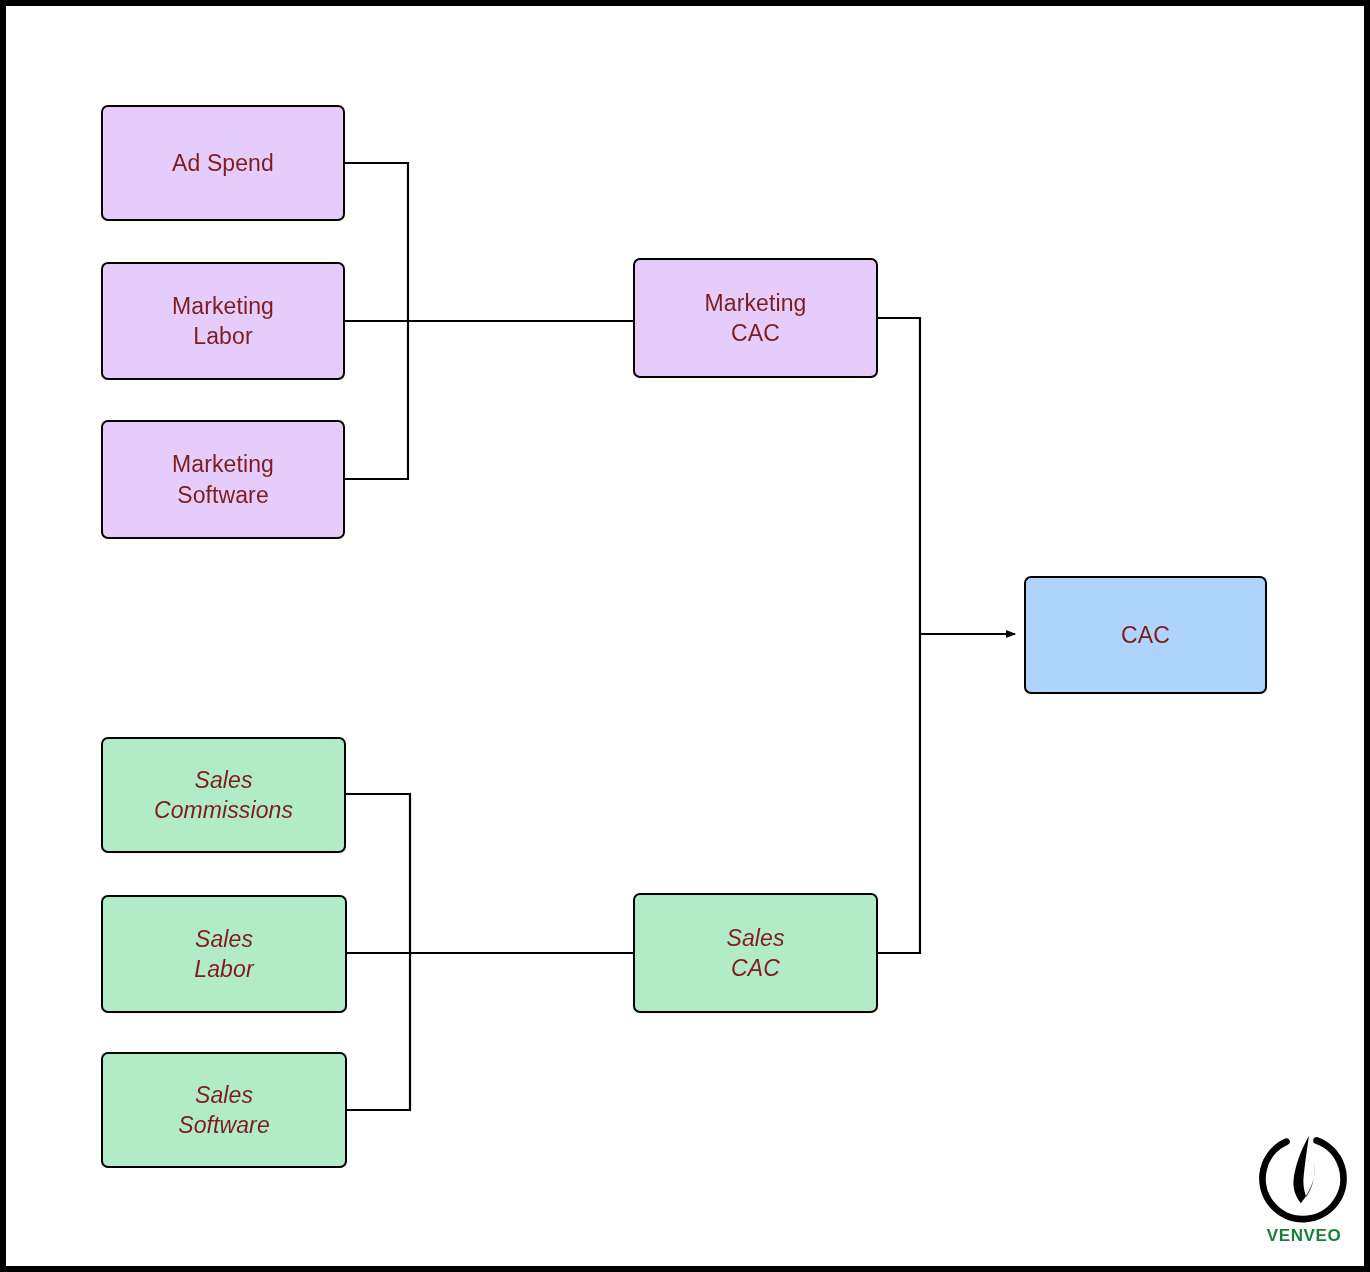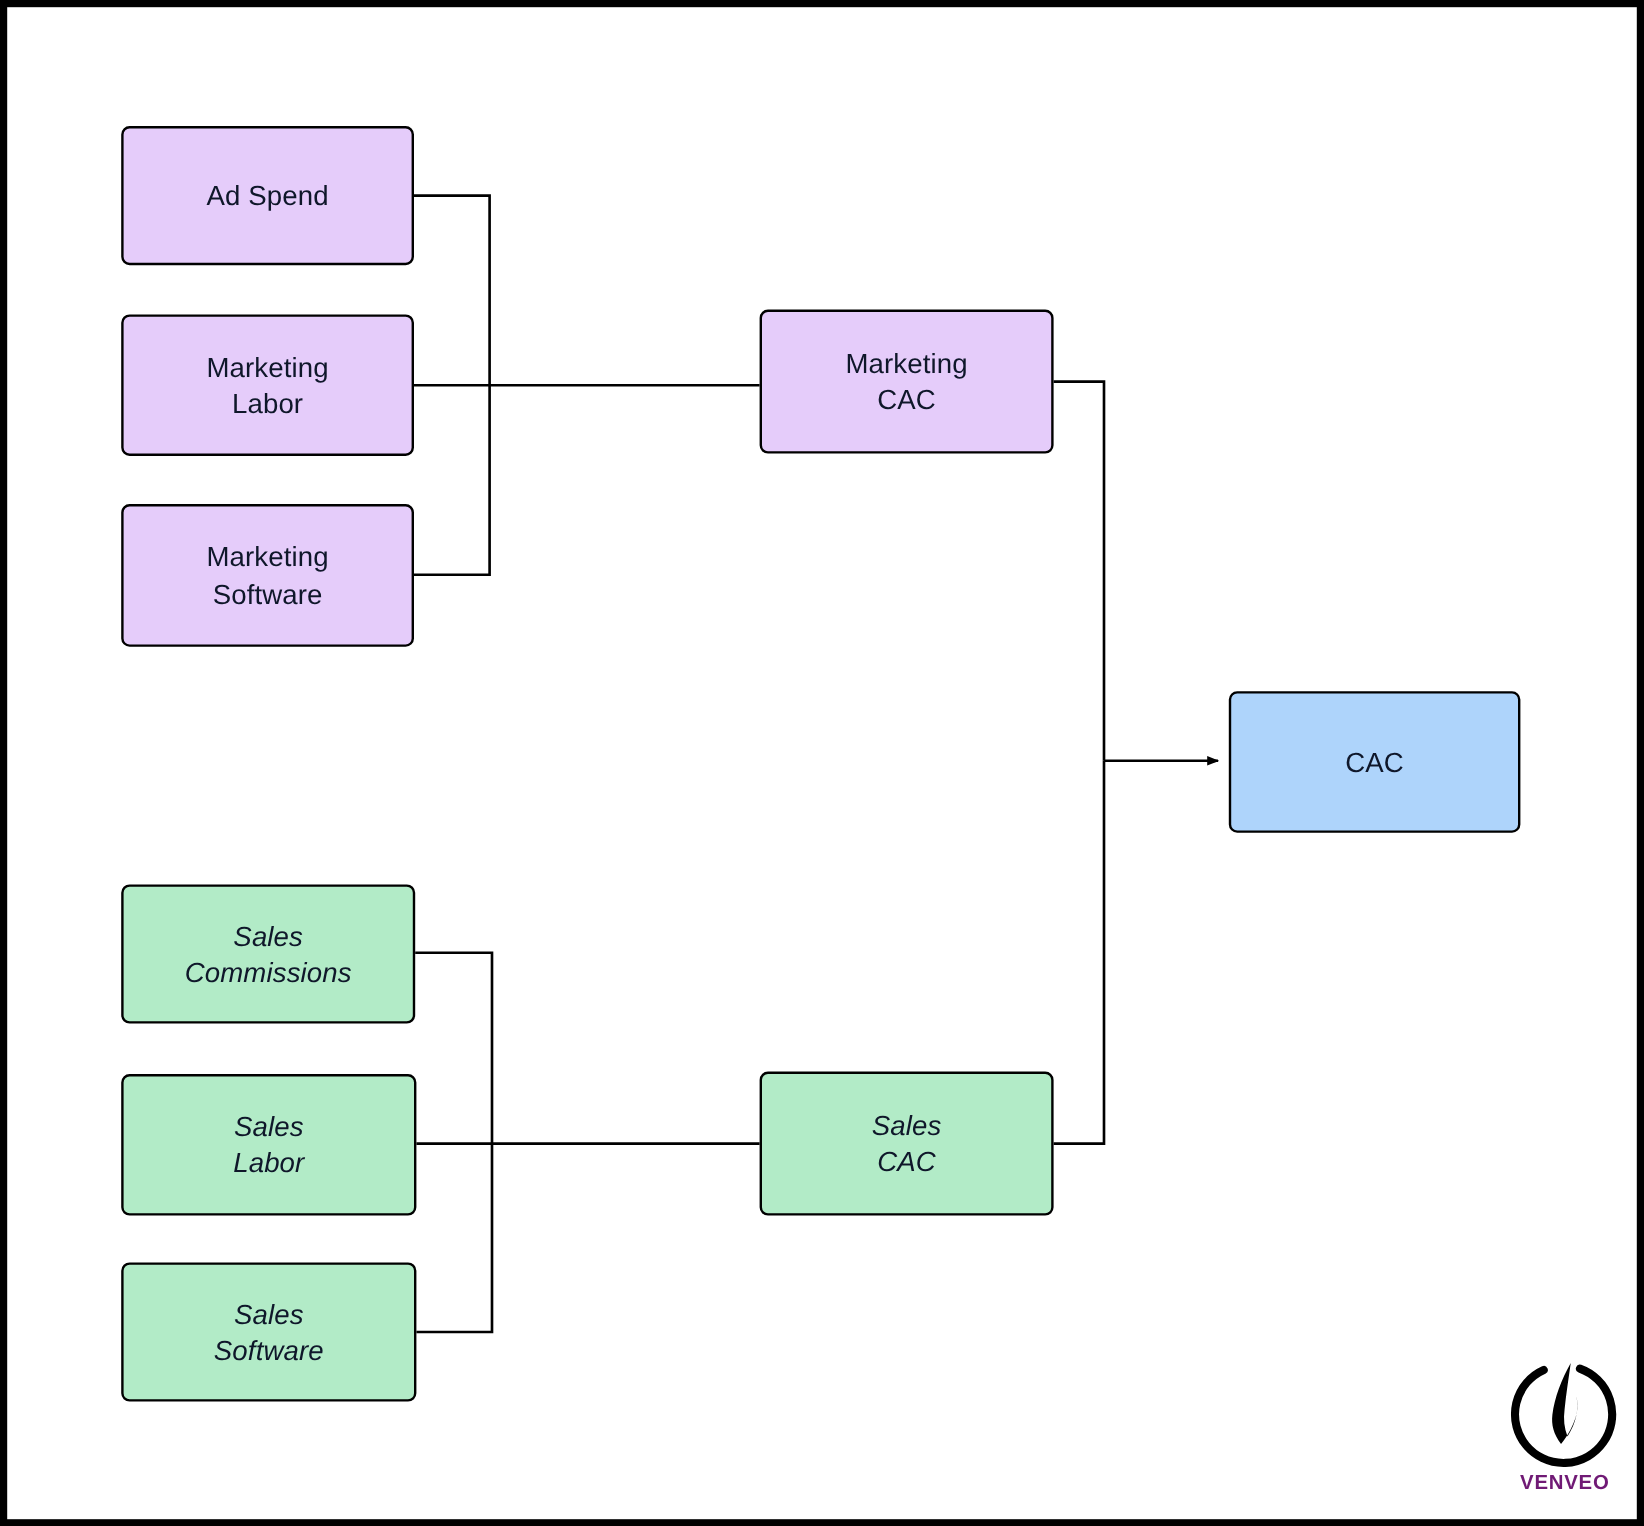--- a/index.html
+++ b/index.html
@@ -37,21 +37,21 @@
   }
   .node {
     position: absolute;
     box-sizing: border-box;
     border: 2px solid #000000;
     border-radius: 7px;
     display: flex;
     align-items: center;
     justify-content: center;
     text-align: center;
-    color: #0f172a;
+    color: #7f1d1d;
     font-size: 23px;
     line-height: 1.32;
     letter-spacing: 0.1px;
     white-space: pre-line;
   }
   .node.purple { background: #e5ccfa; }
   .node.green  { background: #b2ebc7; font-style: italic; }
   .node.blue   { background: #aed4fb; }
 
   #logo {
@@ -64,21 +64,21 @@
     flex-direction: column;
     align-items: center;
     justify-content: flex-start;
   }
   #logo-mark { display: block; }
   #logo-word {
     font-family: "Liberation Sans", sans-serif;
     font-size: 17px;
     font-weight: bold;
     letter-spacing: 0.6px;
-    color: #701a75;
+    color: #15803d;
     margin-top: 2px;
   }
 </style>
 </head>
 <body>
 
 <div id="canvas">
 
   <svg id="edges" viewBox="0 0 1370 1272" xmlns="http://www.w3.org/2000/svg">
     <defs>

